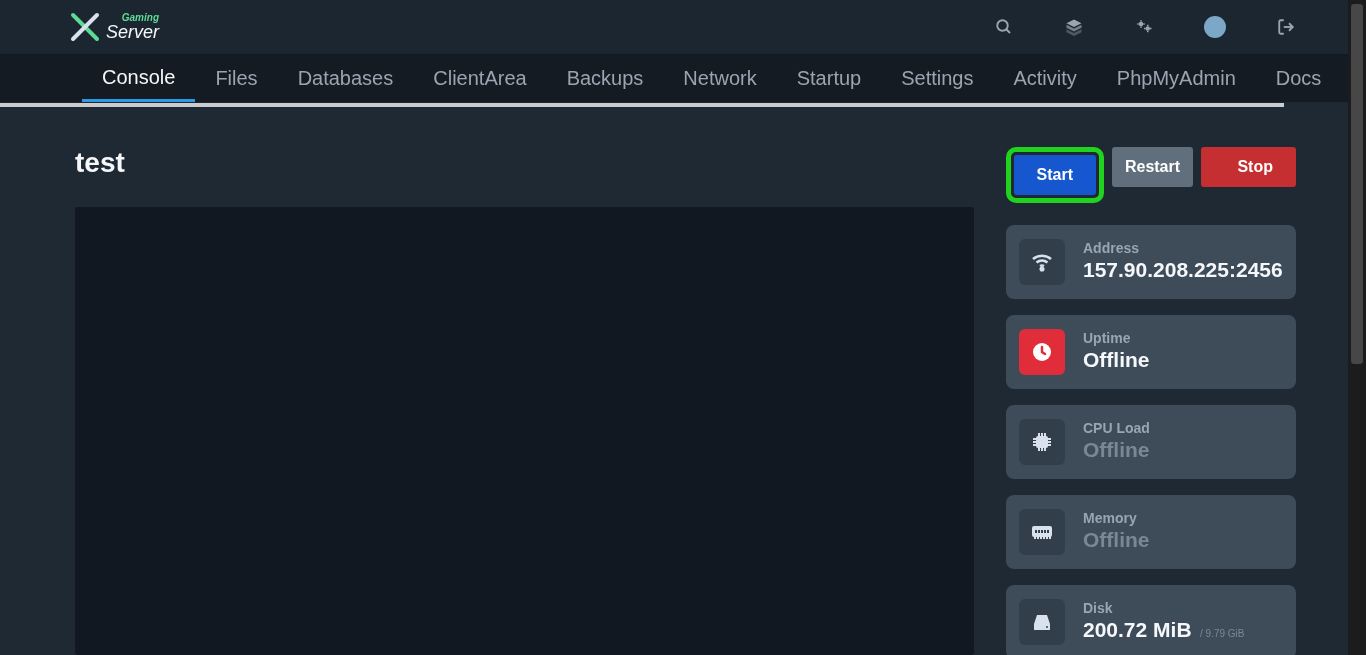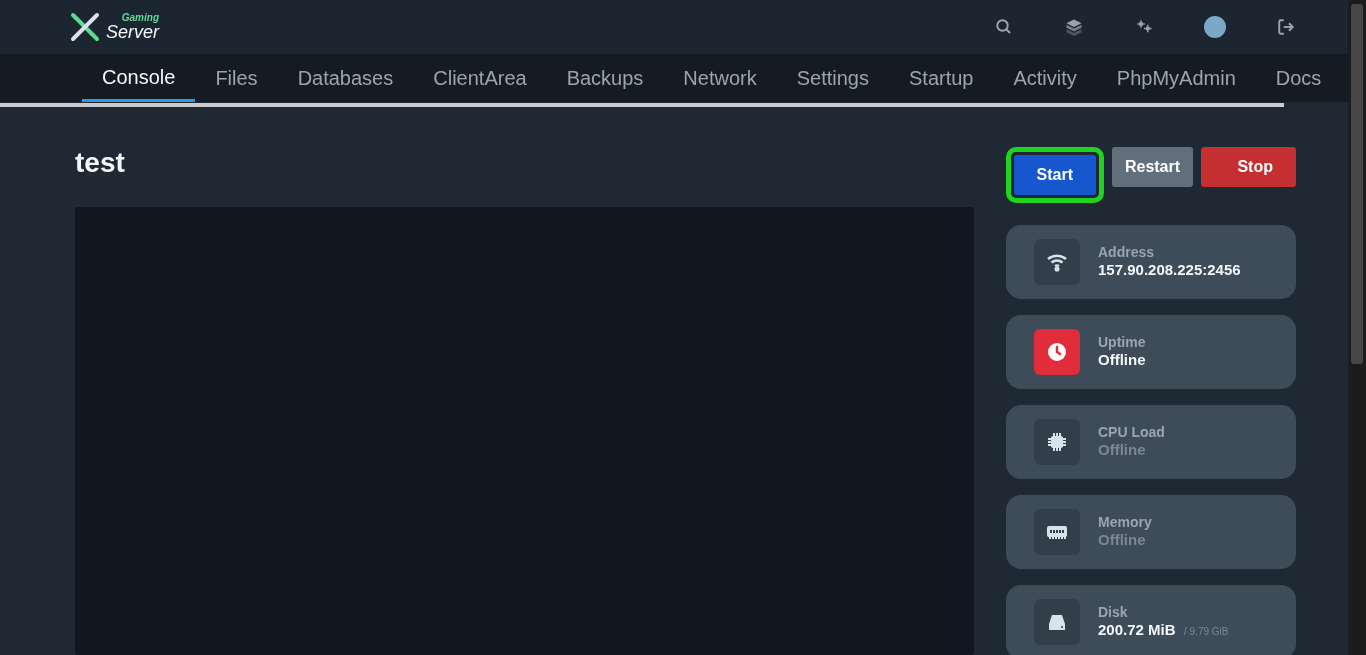--- a/index.html
+++ b/index.html
@@ -112,35 +112,35 @@
   .btn-start { background:var(--btn-blue); }
   .btn-restart { background:var(--btn-gray); }
   .btn-stop { background:var(--btn-red);padding-left:13px; }
   .start-highlight {
     border:5px solid var(--highlight-green); border-radius:10px;
     padding:3px; flex:1; display:flex;
   }
   .start-highlight .btn { flex:1; }
 
   .statcard {
-    background:var(--bg-card); border-radius:15px;
-    padding:14px 28px; margin-bottom:16px;
+    background:var(--bg-card); border-radius:8px;
+    padding:14px 13px; margin-bottom:16px;
     display:flex; align-items:center; gap:18px;
   }
   .stat-icon {
     width:46px; height:46px; border-radius:6px;
     background:var(--bg-icon-tile);
     display:flex; align-items:center; justify-content:center;
     color:var(--text-light);
     flex-shrink:0;
   }
   .stat-icon.red { background:var(--bg-icon-red); color:#fff; }
   .stat-text { display:flex; flex-direction:column; }
   .stat-label { font-size:14px; color:var(--text-muted); font-weight:600; }
-  .stat-value { font-size:15px; color:var(--text-bright); font-weight:800; line-height:1.3; }
+  .stat-value { font-size:21px; color:var(--text-bright); font-weight:800; line-height:1.3; }
   .stat-value.dim { color:var(--text-dim); font-weight:700; }
   .stat-sub { font-size:10px; color:var(--text-dim); font-weight:400; margin-left:4px; }
 
 </style>
 </head>
 <body>
 
 <div class="topbar">
   <div class="logo">
     <svg width="30" height="30" viewBox="0 0 30 30">
@@ -184,22 +184,22 @@
   </div>
 </div>
 
 <div class="navrow">
   <div class="navitem active">Console</div>
   <div class="navitem">Files</div>
   <div class="navitem">Databases</div>
   <div class="navitem">ClientArea</div>
   <div class="navitem">Backups</div>
   <div class="navitem">Network</div>
+  <div class="navitem">Startup</div>
   <div class="navitem">Settings</div>
-  <div class="navitem">Startup</div>
   <div class="navitem">Activity</div>
   <div class="navitem">PhpMyAdmin</div>
   <div class="navitem">Docs</div>
   <div class="navitem">Discord</div>
   <div class="navitem">ClientArea</div>
 </div>
 <div class="thinline"></div>
 
 <div class="content">
   <div class="leftcol">

